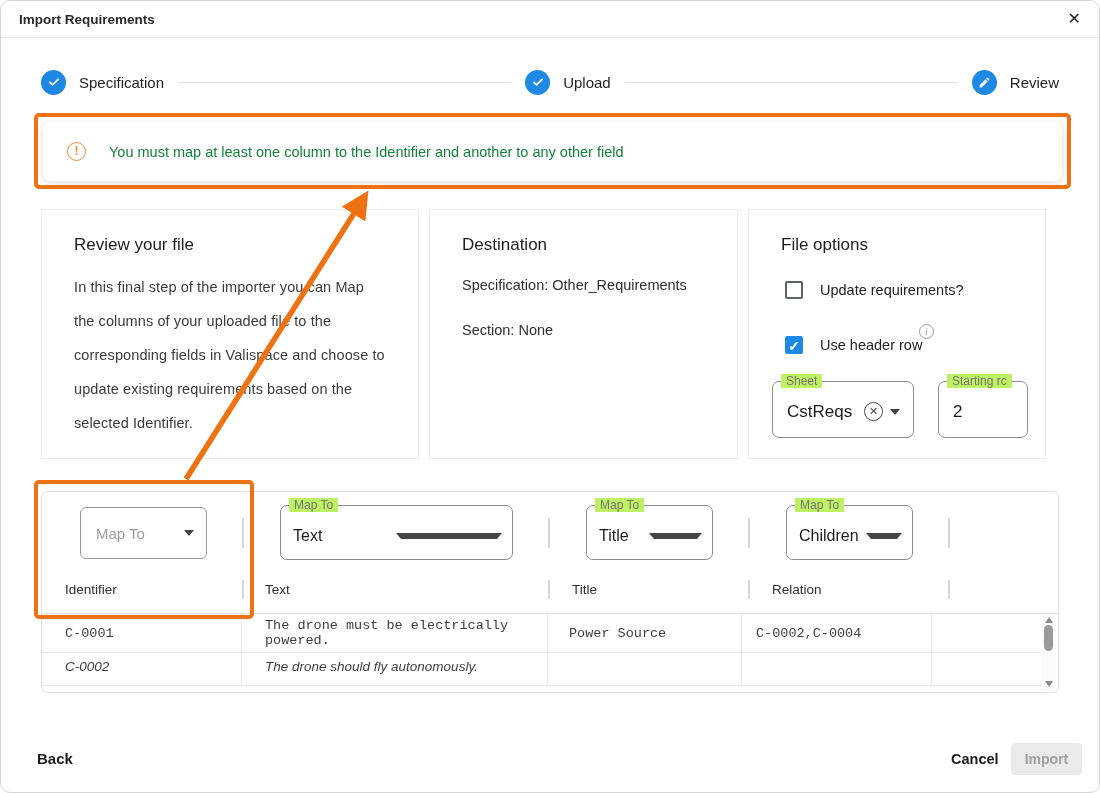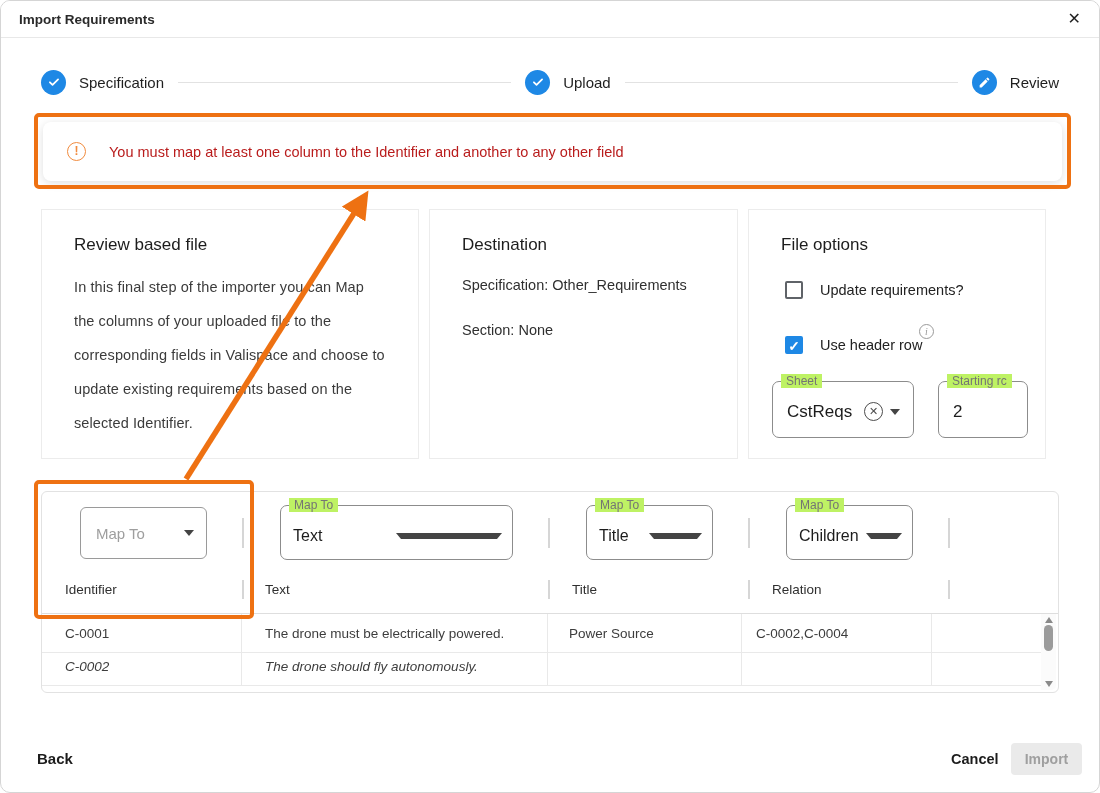--- a/index.html
+++ b/index.html
@@ -36,21 +36,21 @@
   .alert-card {
     position:absolute; left:42px; top:121px; width:1019px; height:59px;
     background:#fff; border-radius:8px; box-shadow:0 2px 10px rgba(0,0,0,.13);
     display:flex; align-items:center; z-index:2;
   }
   .alert-icon {
     width:19px; height:19px; border-radius:50%; border:1.5px solid #f18b3e;
     color:#f18b3e; font-size:12px; font-weight:bold; line-height:16px;
     text-align:center; margin-left:24px; flex:none;
   }
-  .alert-text { margin-left:23px; font-size:14.5px; font-weight:500; color:#b91c1c; }
+  .alert-text { margin-left:23px; font-size:14.5px; font-weight:500; color:#15803d; }
   
   .ann-box { position:absolute; border:4px solid #ee7112; border-radius:5px; z-index:6; pointer-events:none; }
   .ann-banner { left:33px; top:112px; width:1037px; height:76px; }
   .ann-mapto  { left:33px; top:479px; width:220px; height:139px; }
   .ann-arrow  { position:absolute; inset:0; z-index:6; pointer-events:none; }
   
   .card { position:absolute; top:208px; height:250px; background:#fff; border:1px solid #ececec; }
   .card-review      { left:40px;  width:378px; }
   .card-destination { left:428px; width:309px; }
   .card-options     { left:747px; width:298px; }
@@ -116,21 +116,21 @@
   .mf-title   { left:544px; width:127px; }
   .mf-children{ left:744px; width:127px; }
   .map-fieldset .fs-value { font-size:16px; padding:8px 10px 2px 12px; }
   .map-fieldset .fs-value span { flex:1; }
   .tick { position:absolute; width:1.5px; background:#d6d6d6; }
   .tick.t-row   { top:26px; height:30px; }
   .tick.t-head  { top:88px; height:19px; }
   .thead-row { position:absolute; top:75px; left:0; right:0; height:47px; border-bottom:1px solid #dedede; }
   .th { position:absolute; top:15px; font-size:13.5px; font-weight:normal; color:#2f2f2f; }
   .trow { position:absolute; left:0; width:1001px; height:39px; }
-  .trow.r0 { top:122px; border-bottom:1px solid #e9e9e9; }
+  .trow.r0 { top:122px; border-bottom:1px solid #e9e9e9;font-family:Liberation Mono, monospace; }
   .trow.r1 { top:155px; border-bottom:1px solid #e9e9e9;font-style:italic; }
   .td { position:absolute; top:0; height:100%; display:flex; align-items:center;
         font-size:13.5px; color:#3d3d3d; border-right:1px solid #e9e9e9; padding-left:23px; }
   .td.c0 { left:0;     width:200px; }
   .td.c1 { left:200px; width:306px; }
   .td.c2 { left:506px; width:194px; padding-left:21px; }
   .td.c3 { left:700px; width:190px; padding-left:14px; }
   .td.c4 { left:890px; width:111px; border-right:none; }
   
   .vscroll {
@@ -190,21 +190,21 @@
       <span class="step-label">Review</span>
     </div>
   </div>
 
   <div class="alert-card">
     <span class="alert-icon">!</span>
     <span class="alert-text">You must map at least one column to the Identifier and another to any other field</span>
   </div>
 
   <div class="card card-review">
-    <h3>Review based file</h3>
+    <h3>Review your file</h3>
     <p>In this final step of the importer you can Map the columns of your uploaded file to the corresponding fields in Valispace and choose to update existing requirements based on the selected Identifier.</p>
   </div>
 
   <div class="card card-destination">
     <h3>Destination</h3>
     <div class="dest-line">Specification: Other_Requirements</div>
     <div class="dest-line">Section: None</div>
   </div>
 
   <div class="card card-options">

